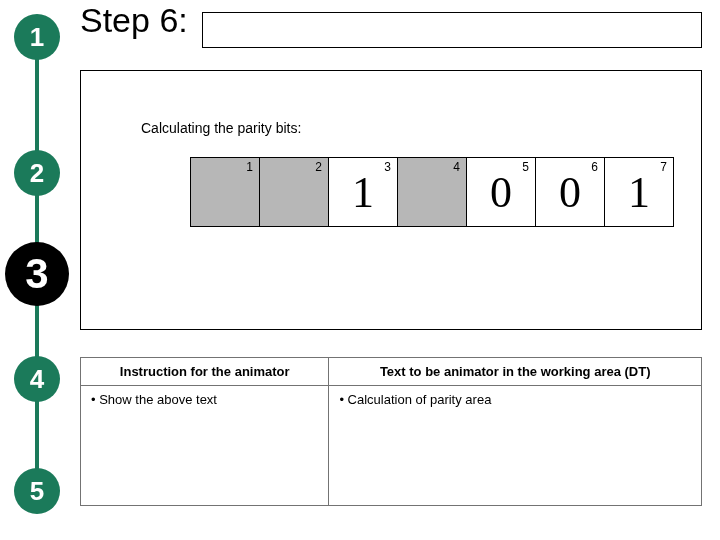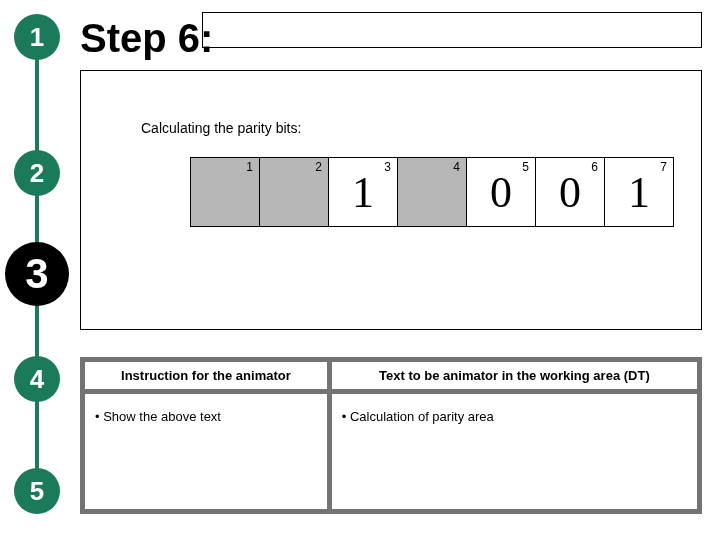--- a/index.html
+++ b/index.html
@@ -10,45 +10,45 @@
   .rail { position: absolute; left: 35px; top: 38px; width: 4px; height: 470px; background: #1b7a5a; }
   .marker {
     position: absolute; left: 14px; width: 46px; height: 46px; border-radius: 50%;
     background: #1b7a5a; color: #fff; display: flex; align-items: center; justify-content: center;
     font-weight: bold; font-size: 26px;
   }
   .marker.active { background: #000; width: 64px; height: 64px; left: 5px; font-size: 42px; }
   .m1 { top: 14px; } .m2 { top: 150px; } .m3 { top: 242px; } .m4 { top: 356px; } .m5 { top: 468px; }
 
   
-  .step-title { position: absolute; left: 80px; top: 16px; font-size: 40px; font-weight: bold; }
+  .step-title { position: absolute; left: 80px; top: 1px; font-size: 34px; font-weight: normal; }
   .title-bar { position: absolute; left: 202px; top: 12px; width: 500px; height: 36px; border: 1px solid #000; }
 
   
   .work-area { position: absolute; left: 80px; top: 70px; width: 622px; height: 260px; border: 1px solid #000; }
   .calc-label { position: absolute; left: 102px; top: 120px; font-size: 14px; margin-left: 39px; }
 
   
   .bits { position: absolute; left: 190px; top: 157px; display: flex; }
   .bit {
     position: relative; width: 70px; height: 70px; border: 1px solid #000;
     display: flex; align-items: center; justify-content: center;
     font-size: 44px; font-family: Georgia, 'Times New Roman', serif;
     margin-left: -1px;
   }
   .bit:first-child { margin-left: 0; }
   .bit.shaded { background: #b7b7b7; }
   .bit .num { position: absolute; top: 2px; right: 6px; font-size: 12px; font-family: Verdana, Arial, sans-serif; }
 
   
   .instr { position: absolute; left: 80px; top: 357px; width: 622px; border-collapse: collapse; }
-  .instr th, .instr td { border: 5px solid #737373; font-size: 13px; padding: 6px 10px; vertical-align: top; }
+  .instr th, .instr td { border: 1px solid #737373; font-size: 13px; padding: 6px 10px; vertical-align: top; }
   .instr th { font-weight: bold; text-align: center; }
   .instr td { height: 120px; }
-  .instr td ul { list-style: none; padding-left: 0; margin-top: 9px; }
+  .instr td ul { list-style: none; padding-left: 0; }
   .instr td ul li::before { content: "• "; }
   .col-left { width: 40%; }
 </style>
 </head>
 <body>
 <div class="canvas">
 
   <div class="rail"></div>
   <div class="marker m1">1</div>
   <div class="marker m2">2</div>

